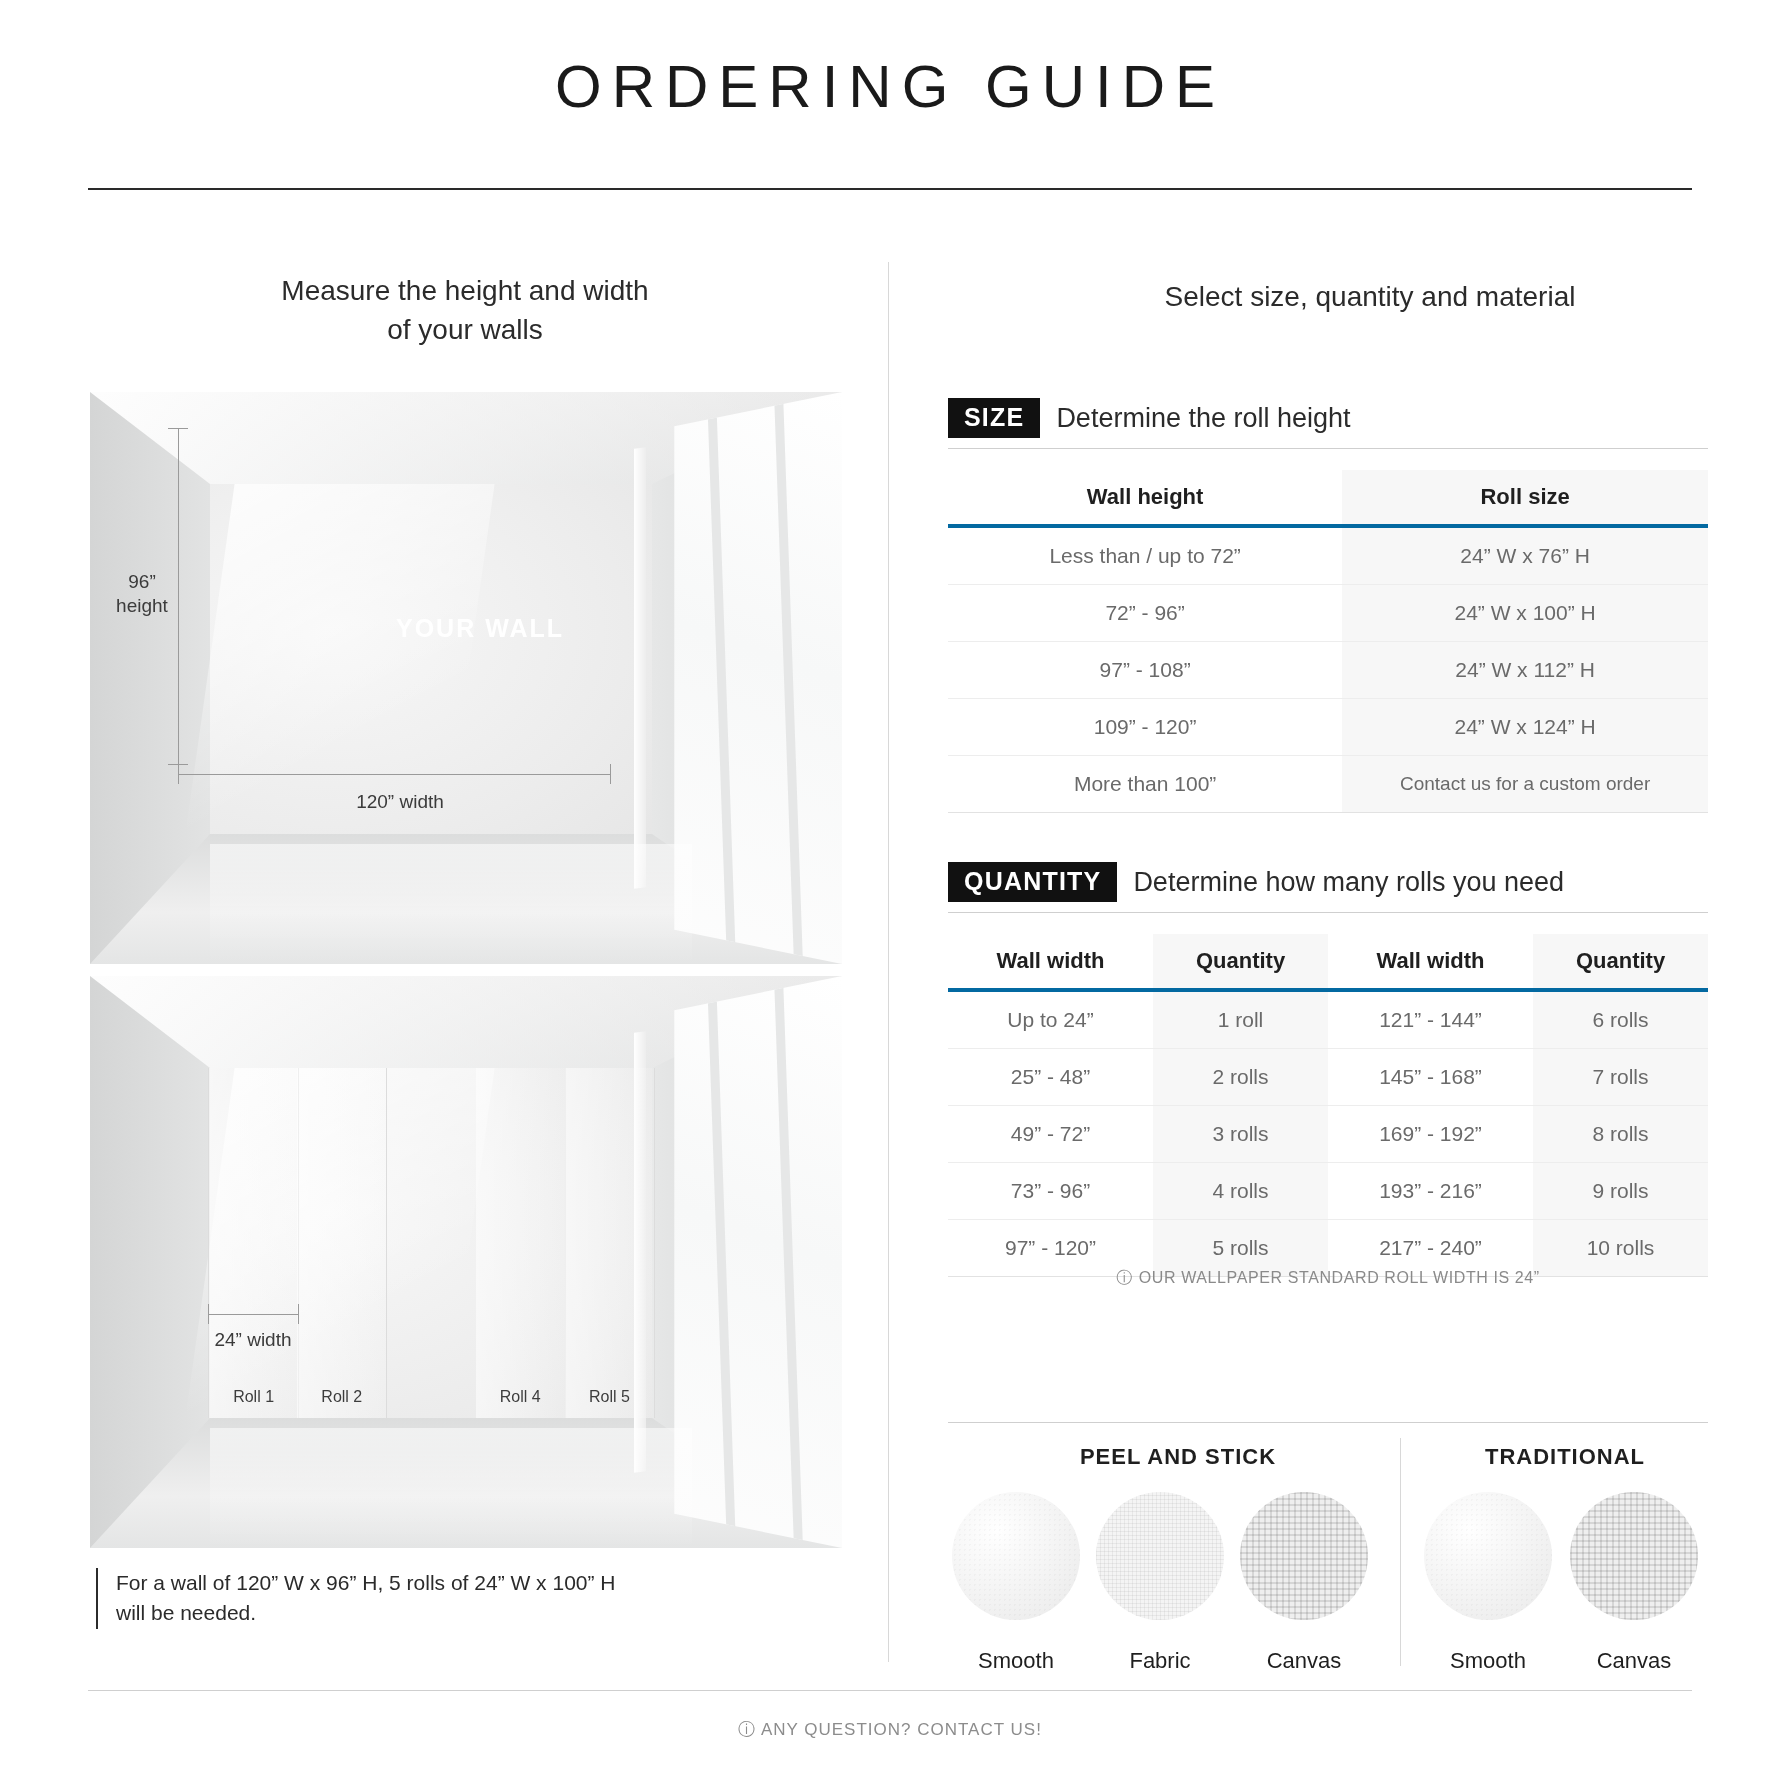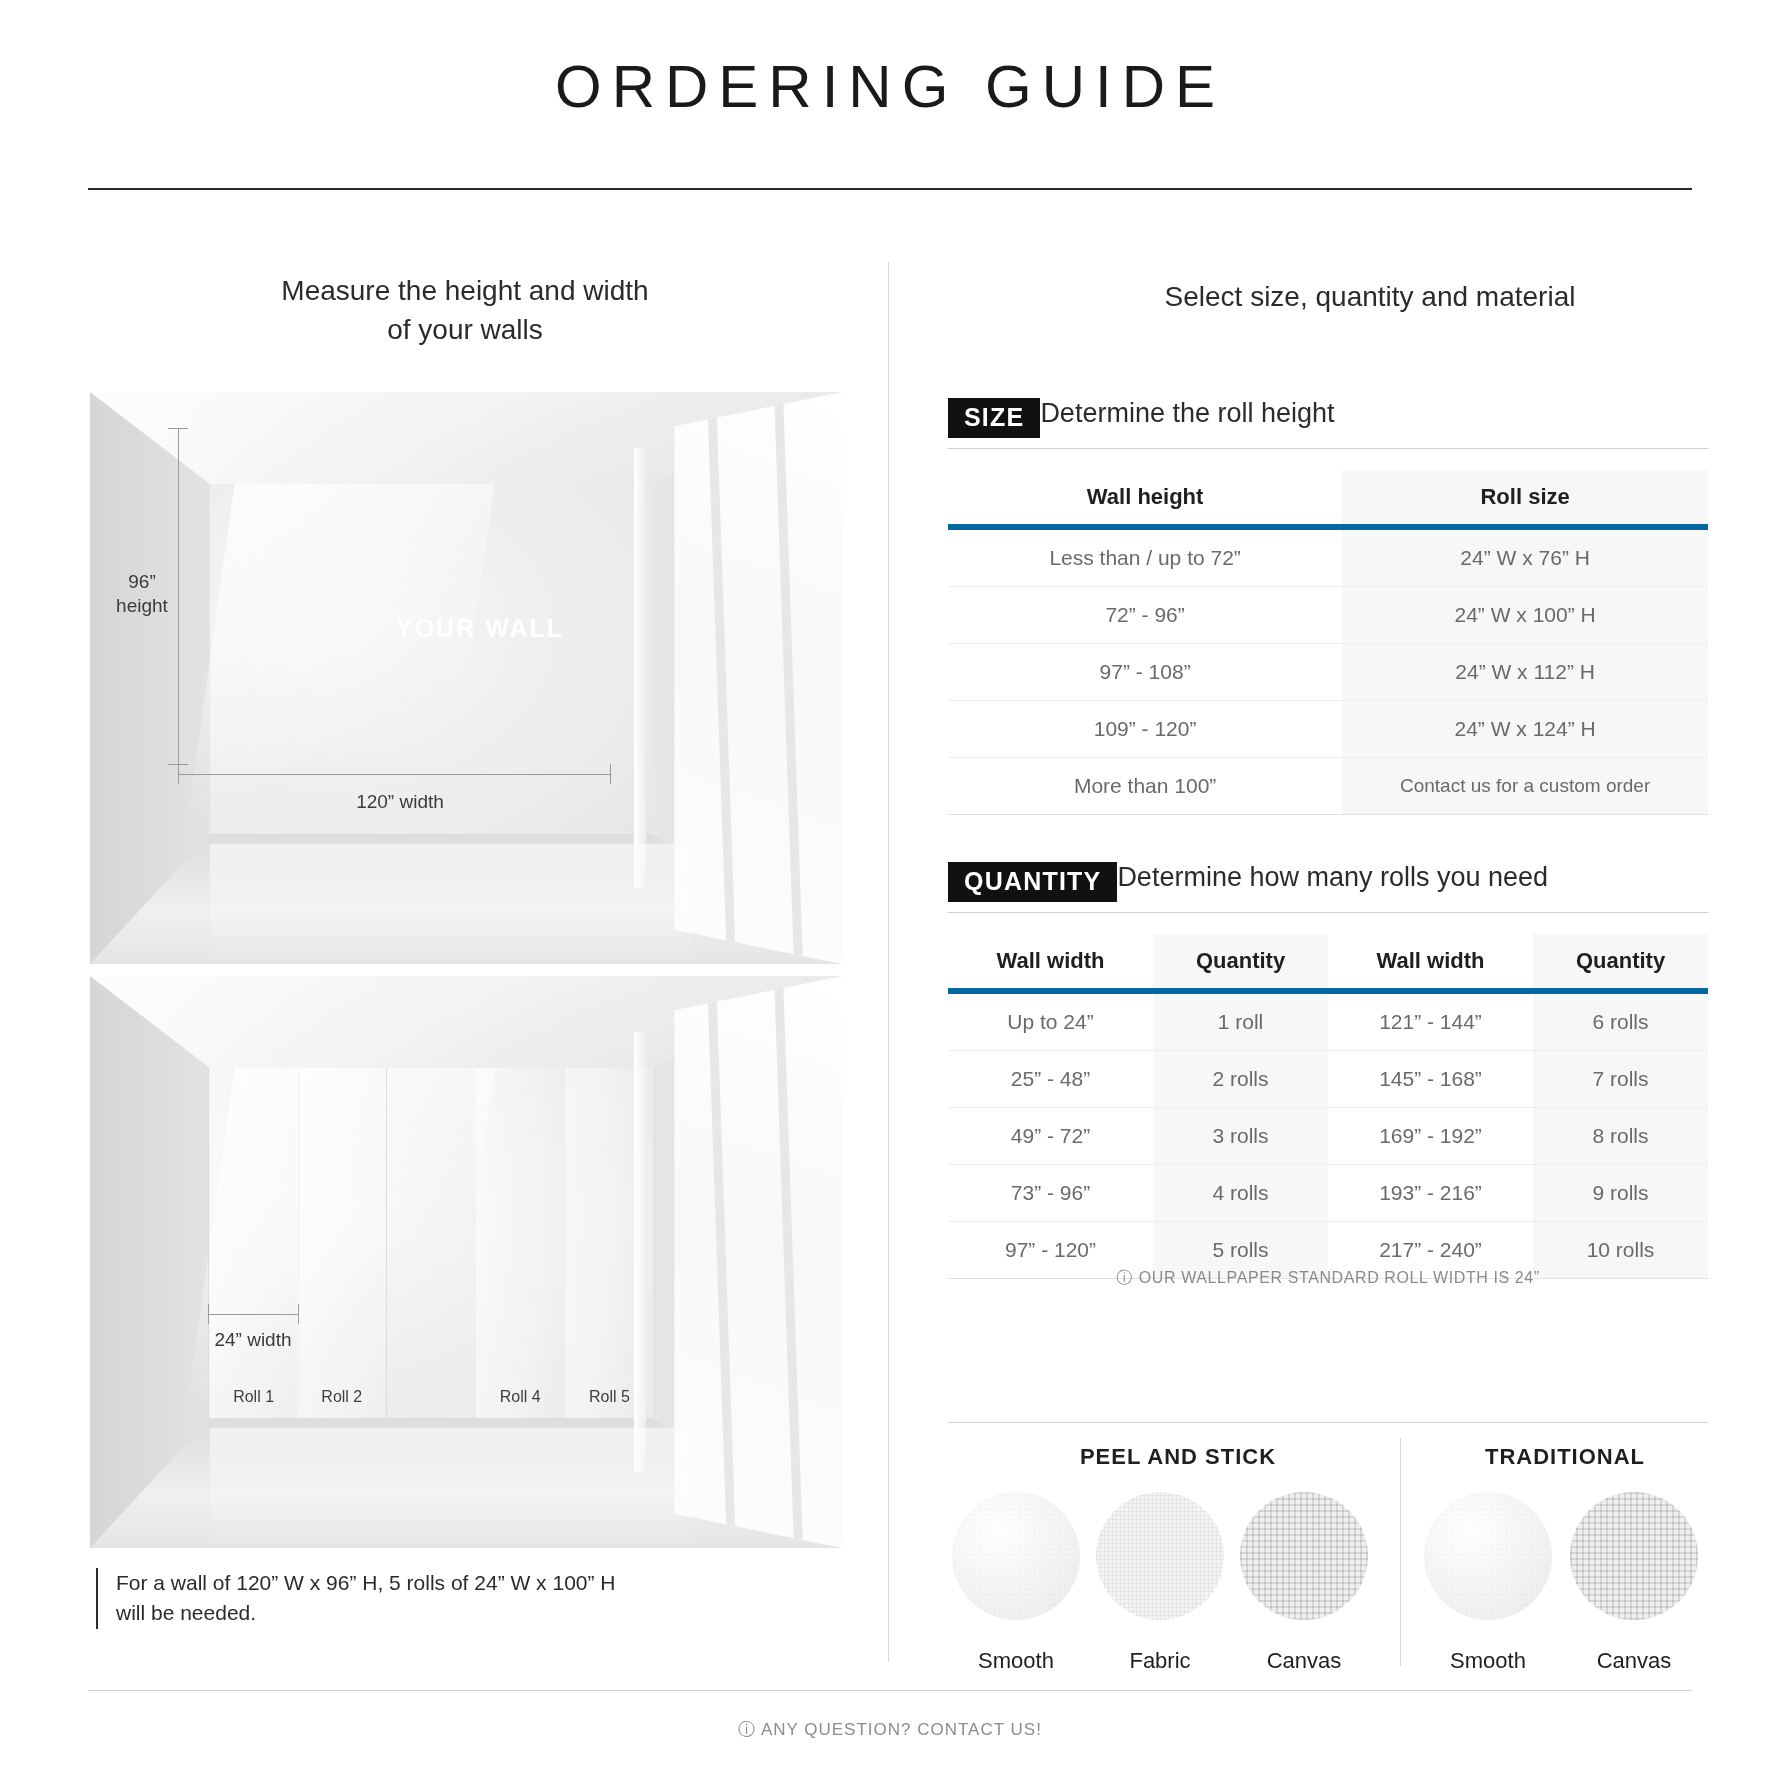--- a/index.html
+++ b/index.html
@@ -160,21 +160,22 @@
     padding-left: 18px;
     font-size: 21px;
     line-height: 1.45;
     color: #2b2b2b;
   }
 
   
   .section-head {
     position: absolute;
     display: flex;
-    align-items: flex-start;
+    align-items: center;
+    gap: 16px;
   }
   .tag {
     background: #111111;
     color: #ffffff;
     font-size: 25px;
     letter-spacing: 1.2px;
     font-weight: 700;
     padding: 7px 16px 8px 16px;
     line-height: 1;
   }
@@ -193,21 +194,21 @@
     position: absolute;
     border-collapse: collapse;
     font-size: 21px;
     color: #4a4a4a;
   }
   table.grid th {
     font-size: 22px;
     font-weight: 700;
     color: #1f1f1f;
     padding: 14px 8px;
-    border-bottom: 6px solid #0369a1;
+    border-bottom: 4px solid #0369a1;
     text-align: center;
   }
   table.grid td {
     padding: 16px 8px;
     border-bottom: 1px solid #ededed;
     text-align: center;
     color: #6a6a6a;
   }
   table.grid tr:last-child td { border-bottom: 1px solid #e2e2e2; }
   .shade { background: #f7f7f7; }

